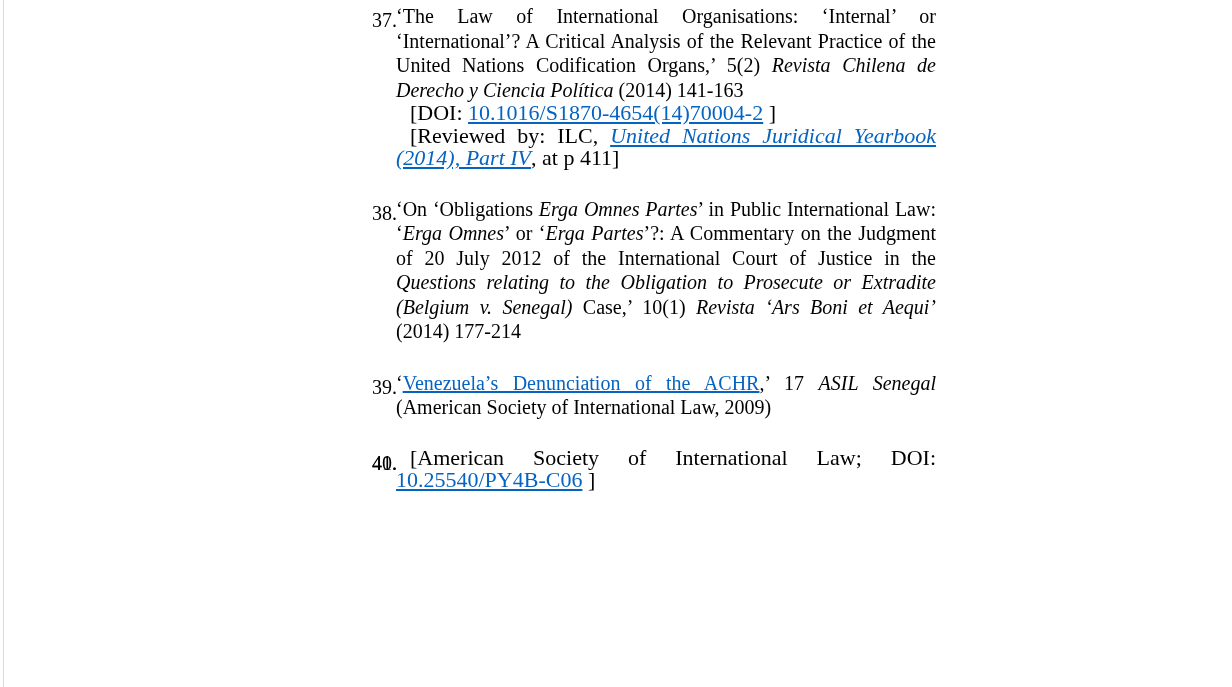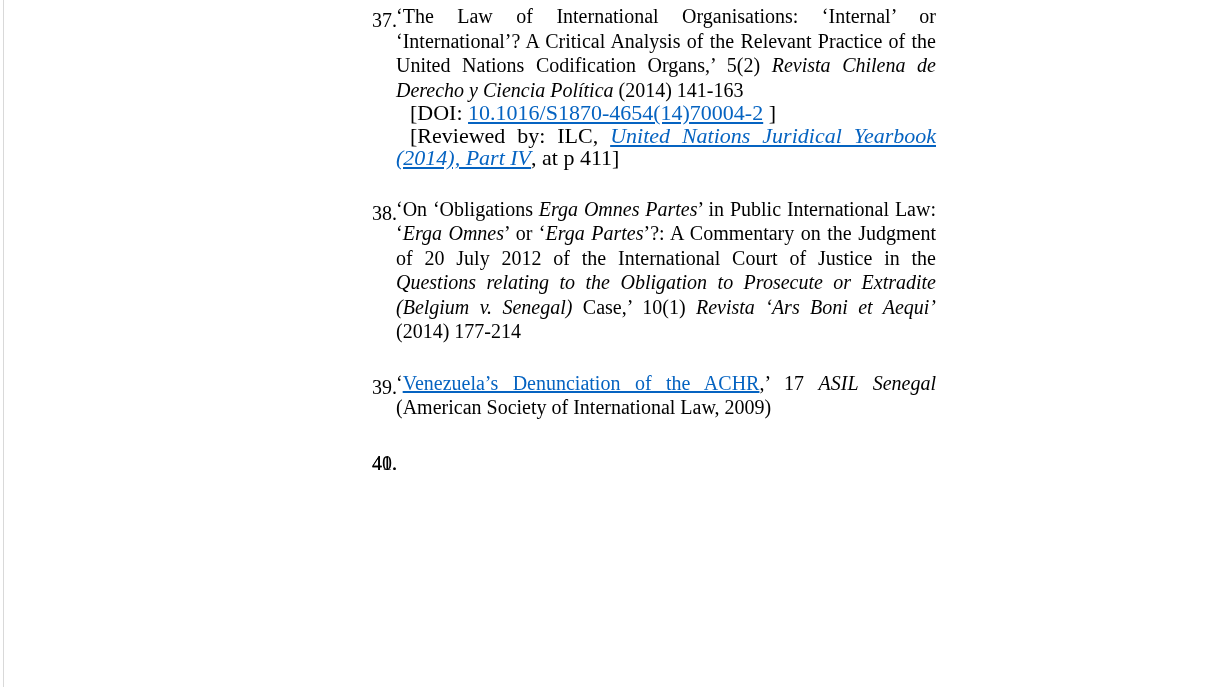--- a/index.html
+++ b/index.html
@@ -92,16 +92,17 @@
         </div>
       </div>
       <div class="entry">
         <span class="entry-num">40.</span>
         <div class="entry-body">
         </div>
       </div>
       <div class="entry">
         <span class="entry-num">41.</span>
         <div class="entry-body">
+          <p class="annotation"><span>[American Society of International Law; DOI: </span><a href="#" class="doc-link">10.25540/PY4B-C06</a><span> ]</span></p>
         </div>
       </div>
     </section>
 </main>
 
 </body></html>

